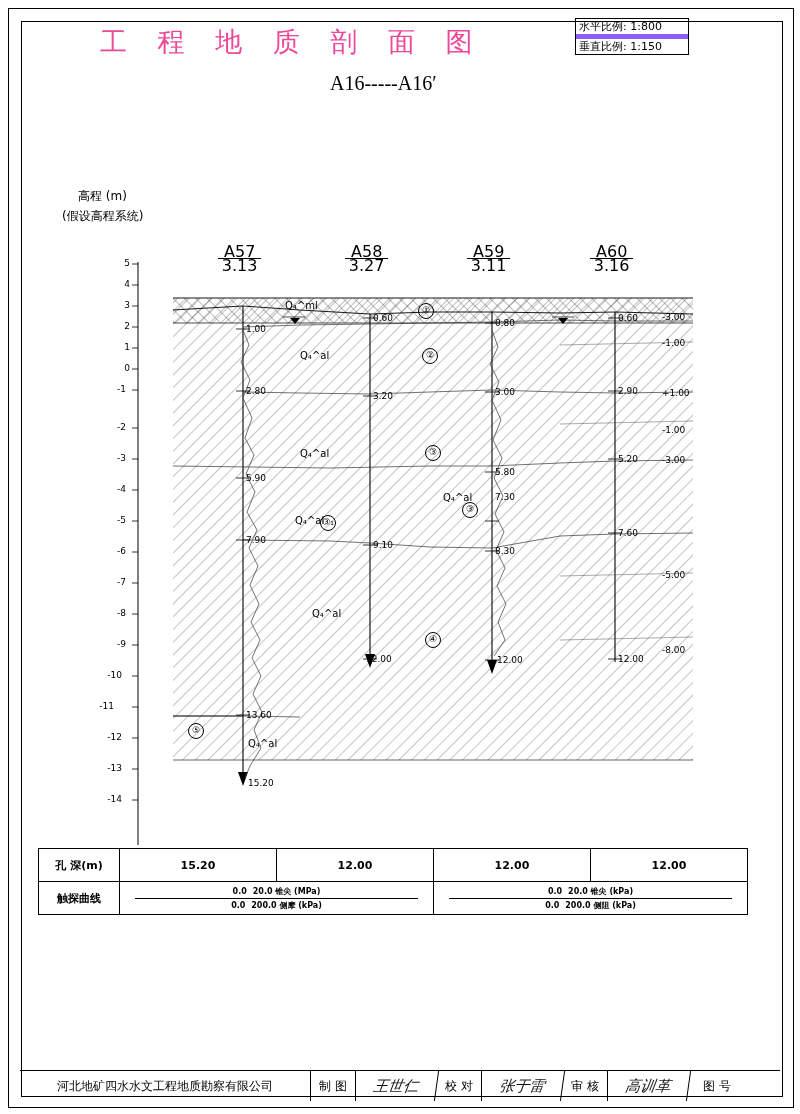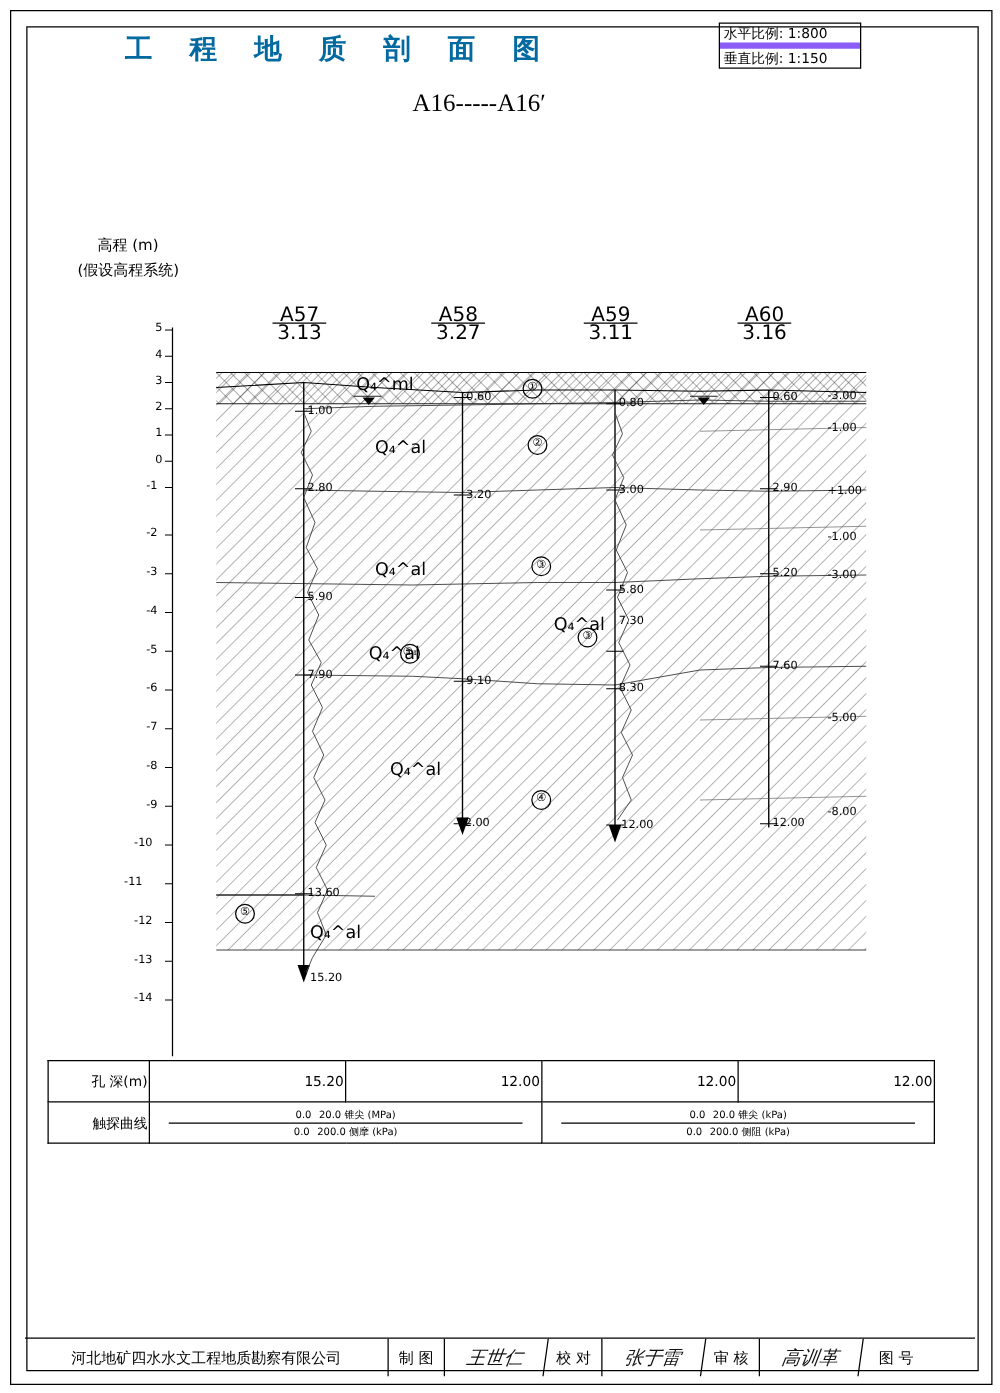--- a/index.html
+++ b/index.html
@@ -1,54 +1,54 @@
 <!DOCTYPE html>
 <html><head>
 <meta charset="utf-8">
 <style>
   html,body{margin:0;padding:0;background:#fff;}
   body{width:800px;height:1114px;position:relative;font-family:"Liberation Serif",serif;color:#000;overflow:hidden;}
   .frame{position:absolute;left:8px;top:8px;width:784px;height:1098px;border:1.5px solid #000;}
   .frame-inner{position:absolute;left:12px;top:12px;width:760px;height:1074px;border:0.8px solid #000;}
 
   
-  .title{position:absolute;left:100px;top:24px;width:420px;font-size:22px;letter-spacing:11px;font-family:"DejaVu Sans",sans-serif;font-weight:bold;color:#0369a1;}
+  .title{position:absolute;left:100px;top:24px;width:420px;font-size:27px;letter-spacing:11px;font-family:"DejaVu Sans",sans-serif;font-weight:normal;color:#ec4899;}
   .subtitle{position:absolute;left:330px;top:72px;font-size:20px;font-family:"Liberation Serif",serif;}
   .scalebox{position:absolute;left:575px;top:18px;width:112px;border:1px solid #000;font-size:11px;line-height:15px;font-family:"DejaVu Sans",sans-serif;}
   .scalebox div{padding:0 3px;}
   .scalebox div:first-child{border-bottom:5px solid #8b5cf6;}
 
   
   .axlabel{position:absolute;font-size:12px;font-family:"DejaVu Sans",sans-serif;}
   .axlabel.l1{left:78px;top:188px;}
   .axlabel.l2{left:62px;top:208px;}
 
   
   .plot{position:absolute;left:0;top:0;width:800px;height:1114px;}
   svg{position:absolute;left:0;top:0;}
 
   
   .tbl{position:absolute;left:38px;top:848px;width:710px;border-collapse:collapse;font-size:11px;font-family:"DejaVu Sans",sans-serif;}
-  .tbl td{border:1px solid #000;height:30px;text-align:right;vertical-align:middle;}
+  .tbl td{border:1px solid #000;height:30px;text-align:center;vertical-align:middle;font-weight:bold;}
   .tbl td.lab{width:78px;font-size:11px;}
   .curvecell{font-size:8px;line-height:11px;}
   .curvecell .row{display:flex;justify-content:center;gap:6px;}
   .curvecell .hr{border-top:1px solid #000;margin:1px 14px;}
 
   
   .footer{position:absolute;left:20px;top:1070px;width:760px;height:30px;border-top:1px solid #000;display:flex;font-size:12px;font-family:"DejaVu Sans",sans-serif;}
   .footer .cell{display:flex;align-items:center;justify-content:center;height:30px;border-right:1px solid #000;}
   .footer .cell:last-child{border-right:none;}
   .sig{font-family:"Liberation Serif",serif;font-style:italic;font-size:15px;color:#111;transform:skewX(-8deg);}
 
   .hole-label{position:absolute;text-align:center;font-size:16px;font-family:"DejaVu Sans",sans-serif;line-height:13px;}
   .hole-label .n{border-bottom:1px solid #000;padding:0 6px;}
   .num{position:absolute;font-size:9px;font-family:"DejaVu Sans",sans-serif;}
   .ytick{position:absolute;font-size:9px;font-family:"DejaVu Sans",sans-serif;text-align:right;width:22px;}
-  .layer{position:absolute;font-size:14px;font-family:"DejaVu Sans",sans-serif;}
+  .layer{position:absolute;font-size:10px;font-family:"DejaVu Sans",sans-serif;}
   .circ{position:absolute;width:14px;height:14px;border:1px solid #000;border-radius:50%;font-size:9px;text-align:center;line-height:13px;font-family:"DejaVu Sans",sans-serif;}
 </style>
 </head>
 <body>
 
 <div class="frame">
   <div class="frame-inner"></div>
 </div>
 
 <div class="title">工 程 地 质 剖 面 图</div>

